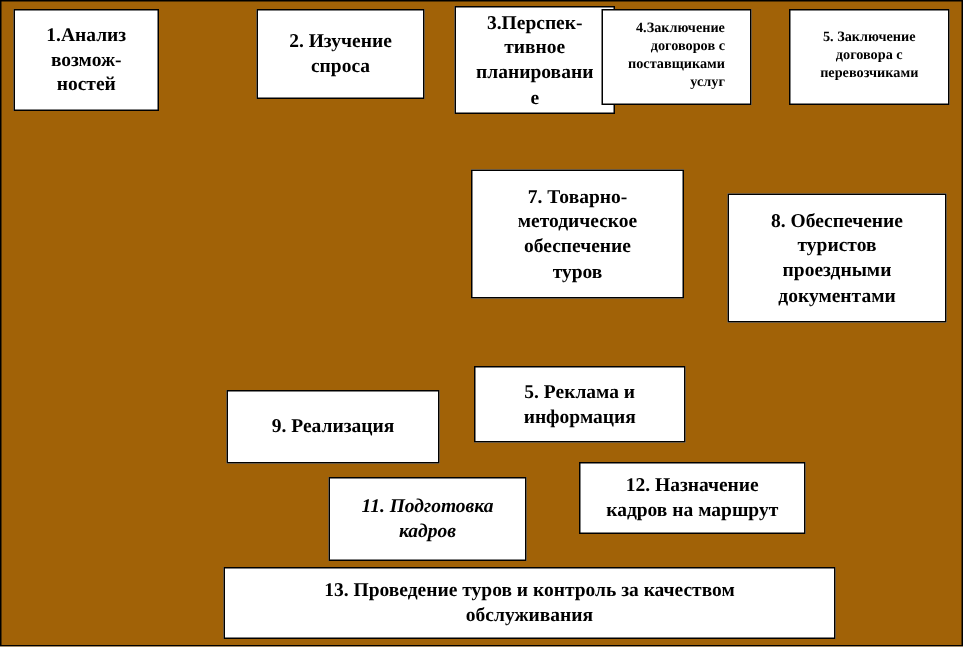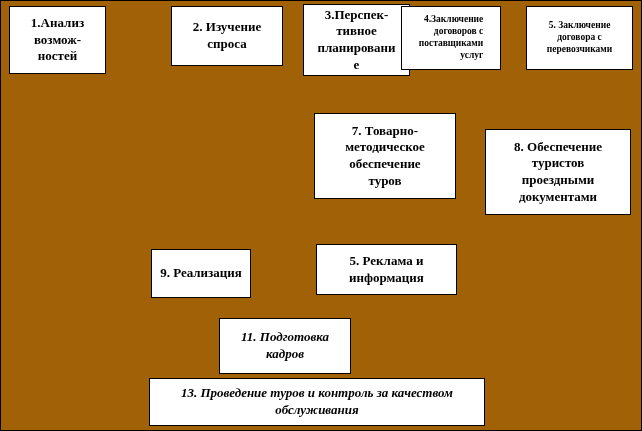--- a/index.html
+++ b/index.html
@@ -61,20 +61,22 @@
 договора с
 перевозчиками</div>
     <div class="box" style="left: 313px; top: 112px; width: 142px; height: 86px;">7. Товарно-
 методическое
 обеспечение
 туров</div>
     <div class="box" style="left: 464px; top: 128px; width: 146px; height: 86px; margin-left: 20px;">8. Обеспечение
 туристов
 проездными
 документами</div>
-    <div class="box" style="left: 150px; top: 248px; width: 100px; height: 49px; text-align: right;">9. Реализация</div>
+    <div class="box" style="left: 150px; top: 259px; width: 142px; height: 49px; text-align: right;">9. Реализация</div>
     <div class="box" style="left: 315px; top: 243px; width: 141px; height: 51px;">5. Реклама и
 информация</div>
     <div class="box" style="left: 218px; top: 317px; width: 132px; height: 56px; font-style: italic;">11. Подготовка
 кадров</div>
-    <div class="box" style="left: 148px; top: 377px; width: 336px; height: 48px; font-style: italic;">13. Проведение туров и контроль за качеством
+    <div class="box" style="left: 385px; top: 307px; width: 151px; height: 48px;">12. Назначение
+кадров на маршрут</div>
+    <div class="box" style="left: 148px; top: 377px; width: 408px; height: 48px;">13. Проведение туров и контроль за качеством
 обслуживания</div>
   </div>
 
 </body></html>

